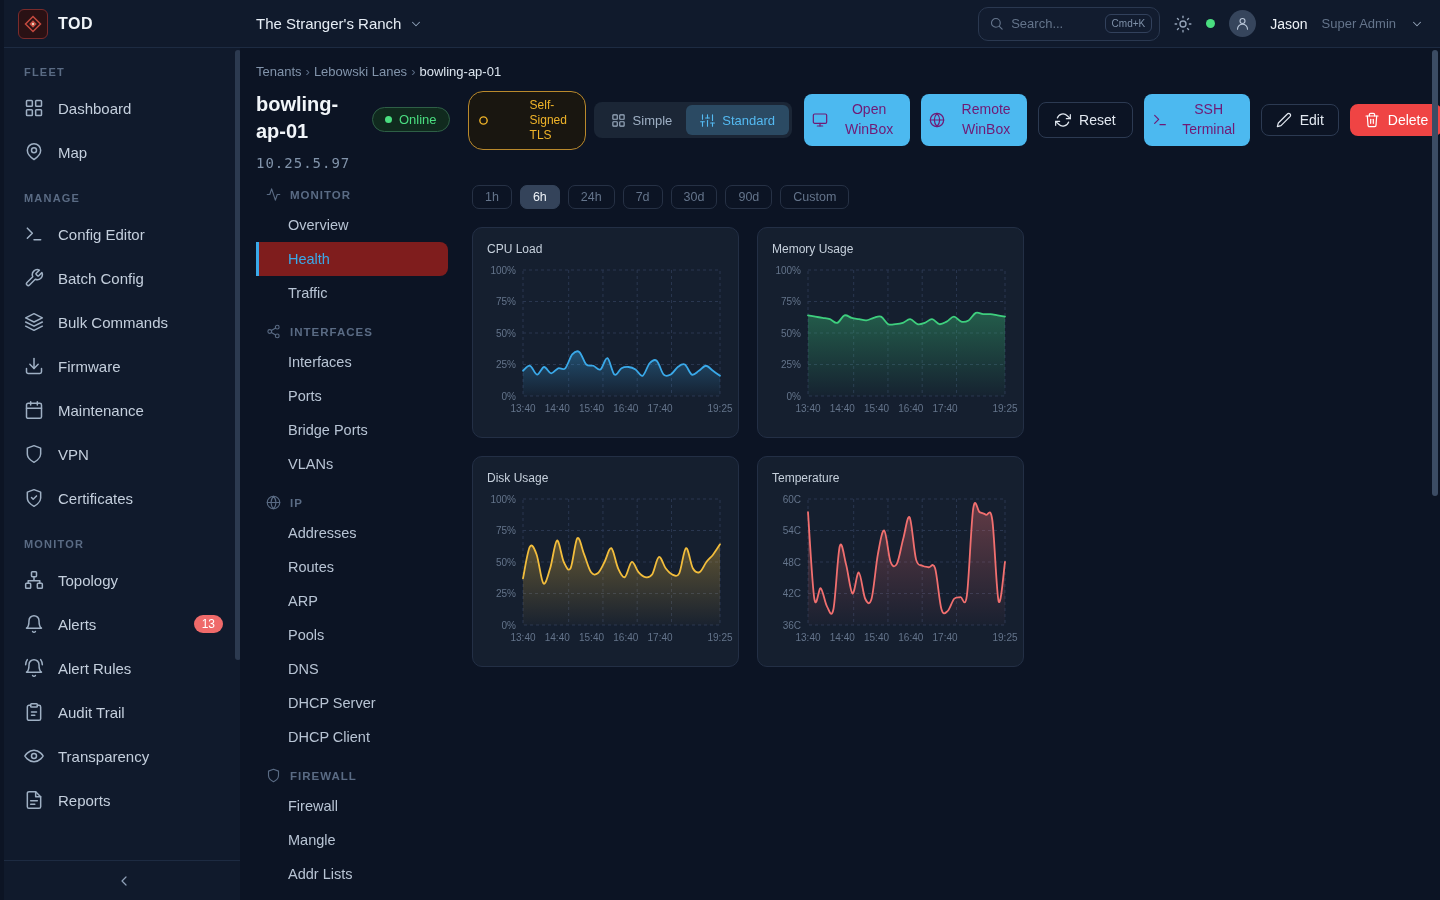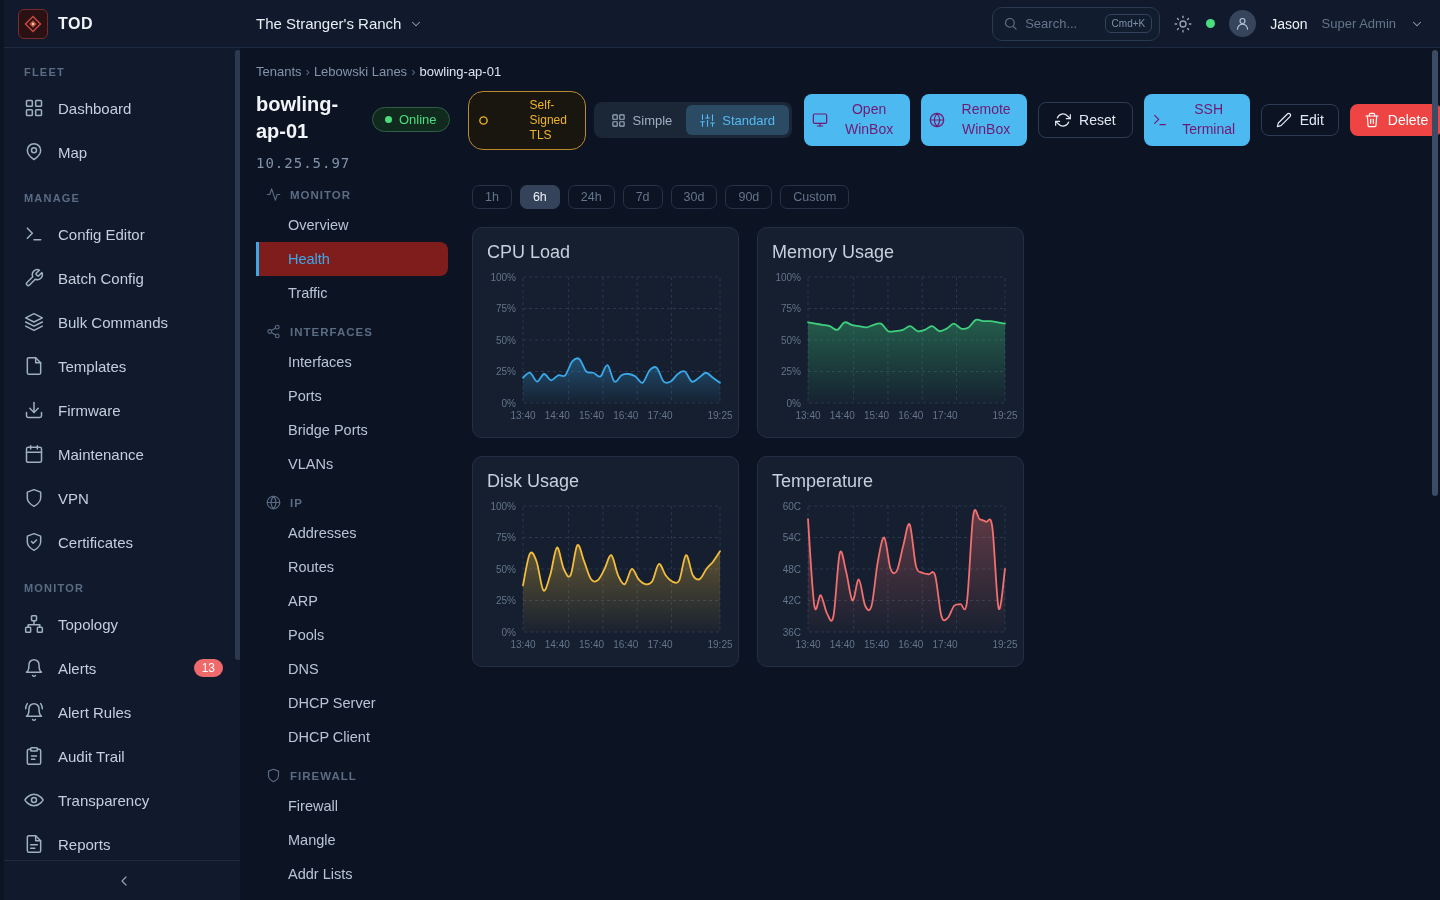--- a/index.html
+++ b/index.html
@@ -11,21 +11,21 @@
   svg { display:block; }
   .stroke-ic { fill:none; stroke:currentColor; stroke-width:1.8; stroke-linecap:round; stroke-linejoin:round; }
 
   
   .topbar { position:absolute; left:240px; top:0; right:0; height:48px;
     background:#101a2c; border-bottom:1px solid #1d2b42;
     display:flex; align-items:center; padding:0 16px; }
   .tenant { display:flex; align-items:center; gap:8px; font-size:15px; color:#e6edf5; cursor:pointer; }
   .tenant .chev { color:#8ea0b8; }
   .topbar-right { margin-left:auto; display:flex; align-items:center; gap:14px; }
-  .searchbox { width:168px; height:34px; border:1px solid #2a3850; border-radius:10px;
+  .searchbox { width:182px; height:34px; border:1px solid #2a3850; border-radius:10px;
     display:flex; align-items:center; gap:7px; padding:0 7px 0 10px; background:#121c2f; }
   .searchbox input { flex:1; min-width:0; background:transparent; border:none; outline:none;
     color:#cbd5e1; font-size:13px; font-family:inherit; }
   .searchbox input::placeholder { color:#64748b; }
   .kbd { border:1px solid #32415c; border-radius:6px; font-size:10px; color:#7e90a8; padding:3px 6px; white-space:nowrap; }
   .status-dot { width:9px; height:9px; border-radius:50%; background:#4ade80; }
   .avatar { width:27px; height:27px; border-radius:50%; background:#36455c; color:#b9c6d8;
     display:flex; align-items:center; justify-content:center; }
   .uname { font-size:14px; color:#eef2f7; }
   .urole { font-size:13px; color:#64748b; }
@@ -101,21 +101,21 @@
 
   
   .charts-col { margin-left:24px; }
   .pills { display:flex; gap:8px; }
   .pill { border:1px solid #263145; border-radius:7px; padding:4px 12px; font-size:12.5px;
     color:#64748b; background:transparent; cursor:pointer; font-family:inherit; }
   .pill.active { background:#34435a; border-color:#34435a; color:#eef2f7; }
   .chart-grid { margin-top:18px; display:grid; grid-template-columns:267px 267px; gap:18px; }
   .chart-card { width:267px; height:211px; background:#151f2f; border:1px solid #232f45;
     border-radius:10px; padding:14px 14px 6px; }
-  .chart-title { font-size:18px; color:#c6d0dc; margin-bottom:6px; }
+  .chart-title { font-size:12px; color:#c6d0dc; margin-bottom:6px; }
   .chart-card svg { overflow:visible; }
 
   
   .win-scroll { position:absolute; top:50px; right:2px; width:6px; height:446px;
     background:#3c4c64; border-radius:3px; }
 </style>
 </head>
 <body>
 
 <nav class="sidebar">
@@ -171,29 +171,20 @@
       </div>
       <div class="side-item">
         <span class="icon">
           <svg class="stroke-ic" viewBox="0 0 24 24">
             <polygon points="12 2 2 7 12 12 22 7 12 2"></polygon>
             <polyline points="2 12 12 17 22 12"></polyline>
             <polyline points="2 17 12 22 22 17"></polyline>
           </svg>
         </span>
         <span>Bulk Commands</span>
-      </div>
-      <div class="side-item">
-        <span class="icon">
-          <svg class="stroke-ic" viewBox="0 0 24 24">
-            <path d="M14 2H6a2 2 0 0 0-2 2v16a2 2 0 0 0 2 2h12a2 2 0 0 0 2-2V8z"></path>
-            <polyline points="14 2 14 8 20 8"></polyline>
-          </svg>
-        </span>
-        <span>Templates</span>
       </div>
       <div class="side-item">
         <span class="icon">
           <svg class="stroke-ic" viewBox="0 0 24 24">
             <path d="M21 15v4a2 2 0 0 1-2 2H5a2 2 0 0 1-2-2v-4"></path>
             <polyline points="7 10 12 15 17 10"></polyline>
             <line x1="12" y1="15" x2="12" y2="3"></line>
           </svg>
         </span>
         <span>Firmware</span>

